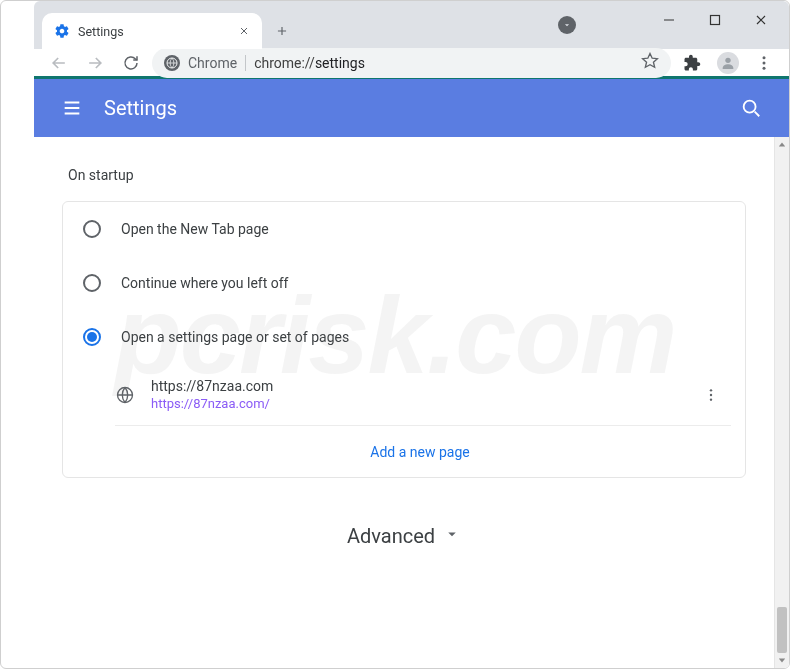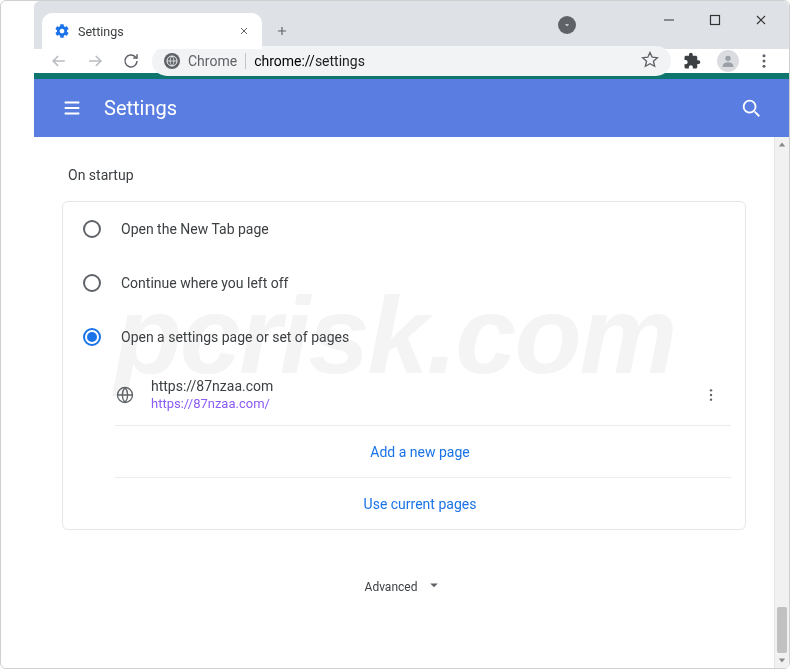--- a/index.html
+++ b/index.html
@@ -21,28 +21,28 @@
 .tab { display: flex; align-items: center; gap: 8px; height: 36px; background: #fff; border-top-left-radius: 10px; border-top-right-radius: 10px; padding: 0 10px 0 12px; width: 220px; position: relative; }
 .tab .favicon { width: 16px; height: 16px; color: #1a73e8; display:flex; align-items:center; justify-content:center;}
 .tab .title { font-size: 12.5px; color: #3c4043; flex: 1; white-space: nowrap; overflow: hidden; }
 .tab .close { width: 16px; height: 16px; color: #5f6368; display:flex; align-items:center; justify-content:center; border-radius:50%; }
 .newtab { width: 28px; height: 28px; margin-left: 6px; margin-bottom: 4px; display:flex; align-items:center; justify-content:center; color:#5f6368; border-radius: 50%; }
 .win-controls { display:flex; align-items:flex-start; padding-top: 4px; padding-right: 6px; gap: 2px; }
 .win-btn { width: 44px; height: 30px; display:flex; align-items:center; justify-content:center; color:#3c4043; }
 .win-btn svg { width: 12px; height: 12px; }
 
 
-.toolbar { display:flex; align-items:center; height: 30px; background: #fff; padding: 0 10px; gap: 6px; border-bottom: 6px solid #0f766e; }
+.toolbar { display:flex; align-items:center; height: 30px; background: #fff; padding: 0 10px; gap: 6px; border-bottom: 3px solid #0f766e; }
 .tbtn { width: 30px; height: 30px; display:flex; align-items:center; justify-content:center; color:#5f6368; border-radius: 50%; }
 .tbtn.disabled { color: #b9bcc0; }
 .omnibox { flex:1; height: 30px; background:#f1f3f4; border-radius: 15px; display:flex; align-items:center; padding: 0 12px; gap: 8px; color:#5f6368; font-size: 14px; }
 .omnibox .site-icon { width:16px; height:16px; background:#5f6368; border-radius:50%; display:flex; align-items:center; justify-content:center; }
 .omnibox .prefix { color:#5f6368; }
 .omnibox .divider { width:1px; height:16px; background:#c3c6c9; }
-.omnibox .path-dim { color:#000000; }
+.omnibox .path-dim { color:#404040; }
 .omnibox .path { color:#202124; }
 .omnibox .star { margin-left:auto; color:#5f6368; }
 
 
 .bluebar { height: 58px; background:#5a7de1; display:flex; align-items:center; padding: 0 20px; color:#fff; }
 .bluebar .menu-btn { width:36px; height:36px; display:flex; align-items:center; justify-content:center; color:#fff; margin-right: 14px; }
 .bluebar .title { font-size: 20px; font-weight: 400; flex:1; }
 .bluebar .search-btn { width:36px; height:36px; display:flex; align-items:center; justify-content:center; color:#fff; }
 
 
@@ -59,21 +59,21 @@
 .page-list { padding: 0 14px 0 52px; }
 .page-item { display:flex; align-items:center; padding: 14px 6px 14px 0; gap: 16px; border-bottom:1px solid #ececec; }
 .globe { width:20px; height:20px; color:#5f6368; flex-shrink:0; display:flex; align-items:center; justify-content:center;}
 .page-text { flex:1; display:flex; flex-direction:column; gap:2px; }
 .page-title { font-size:14px; color:#3c4043; }
 .page-url { font-size:13px; color:#8b5cf6; }
 .more-btn { width:28px; height:28px; display:flex; align-items:center; justify-content:center; color:#5f6368; }
 .link-row { padding: 16px 6px 16px 0; border-bottom:1px solid #ececec;text-align:center; }
 .link-row:last-child { border-bottom:none; }
 .link { color:#1a73e8; font-size:14px; }
-.advanced { display:flex; align-items:center; justify-content:center; gap:8px; padding: 46px 0 12px 0; color:#3c4043; font-size:12px; }
+.advanced { display:flex; align-items:center; justify-content:center; gap:8px; padding: 46px 0 12px 0; color:#3c4043; font-size:20px; }
 .advanced .chev { color:#5f6368; }
 
 
 .scrollbar { width:15px; background:#f1f1f1; border-left:1px solid #e5e5e5; position:relative; }
 .scroll-thumb { position:absolute; left:2px; right:2px; top: 470px; height: 46px; background:#c1c1c1; border-radius:2px; }
 .scroll-arrow { position:absolute; left:0; right:0; height:16px; display:flex; align-items:center; justify-content:center; color:#888; }
 .scroll-arrow.up { top:0; }
 .scroll-arrow.down { bottom:0; }
 
 
@@ -240,23 +240,20 @@
               <svg viewBox="0 0 24 24" width="16" height="16" fill="#5f6368">
                   <circle cx="12" cy="5" r="1.8"></circle>
                   <circle cx="12" cy="12" r="1.8"></circle>
                   <circle cx="12" cy="19" r="1.8"></circle>
                 </svg>
             </div>
           </div>
           <div class="link-row">
             <span class="link">Add a new page</span>
           </div>
-          <div class="link-row">
-            <span class="link">Use current pages</span>
-          </div>
         </div>
       </div>
 
       <div class="advanced">
         <span>Advanced</span>
         <span class="chev">
           <svg viewBox="0 0 24 24" width="18" height="18" fill="#5f6368">
               <path d="M7 10l5 5 5-5z"></path>
             </svg>
         </span>

